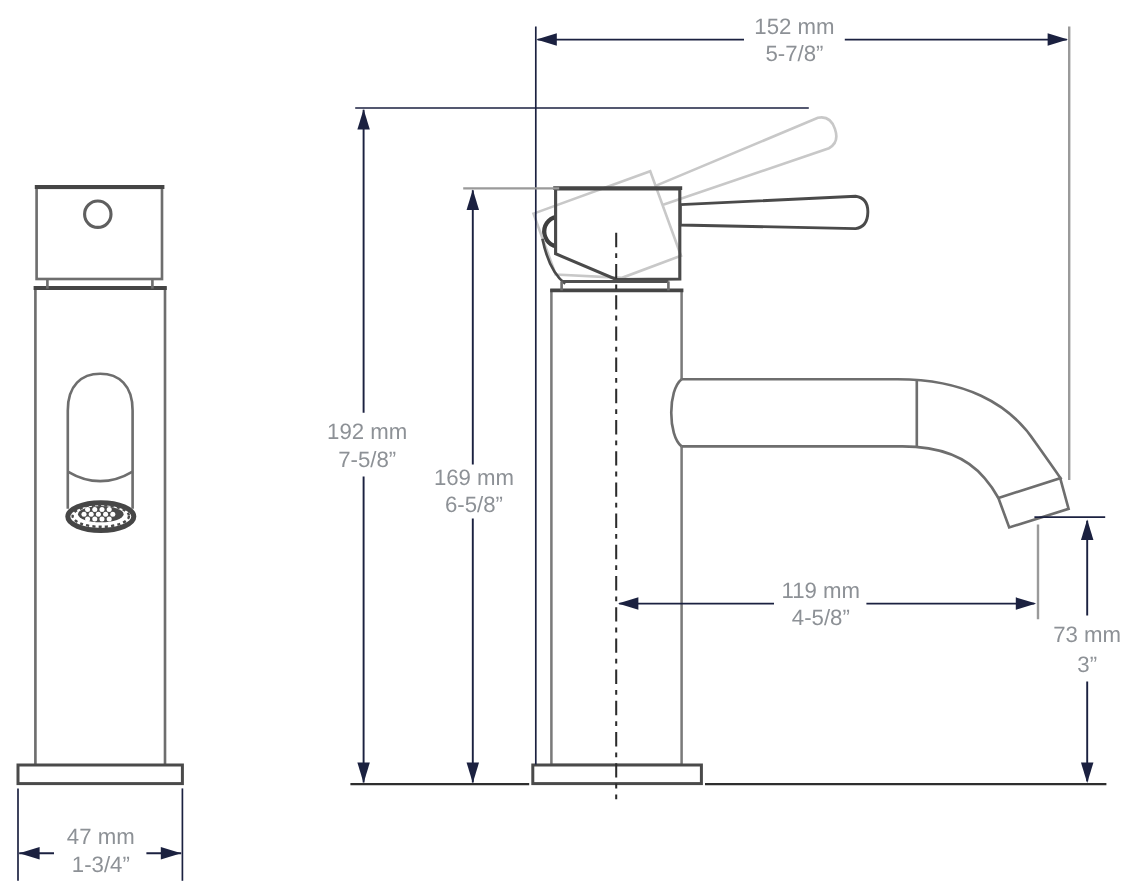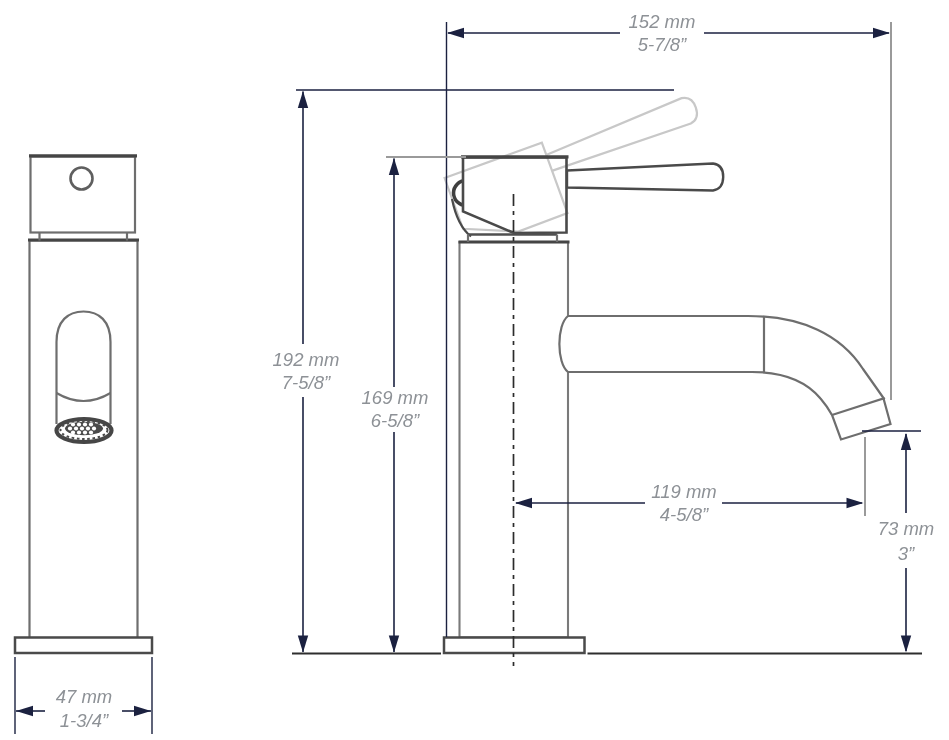--- a/index.html
+++ b/index.html
@@ -1,17 +1,17 @@
 <!DOCTYPE html>
 <html><head>
 <meta charset="utf-8">
 <style>
   html,body{margin:0;padding:0;background:#ffffff;}
   .stage{position:relative;width:949px;height:740px;background:#fff;overflow:hidden;
-         font-family:"Liberation Sans", sans-serif;font-style:italic;}
+         font-family:"Liberation Sans", sans-serif;}
   svg{position:absolute;left:0;top:0;}
   text{font-family:"Liberation Sans", sans-serif;font-size:18.5px;fill:#8d9196;}
   .outline{stroke:#6e6e6e;stroke-width:2.2;fill:#ffffff;}
   .outline-nf{stroke:#6e6e6e;stroke-width:2.2;fill:none;}
   .dark{stroke:#4a4a4a;stroke-width:2.5;fill:#ffffff;}
   .darkline{stroke:#454545;stroke-width:3.2;fill:none;}
   .ghost{stroke:#c8c8c8;stroke-width:2.2;fill:none;}
   .dim{stroke:#1b2140;stroke-width:1.6;fill:none;}
   .dimthin{stroke:#1b2140;stroke-width:1.4;fill:none;}
   .ext-gray{stroke:#9a9a9a;stroke-width:2;fill:none;}

